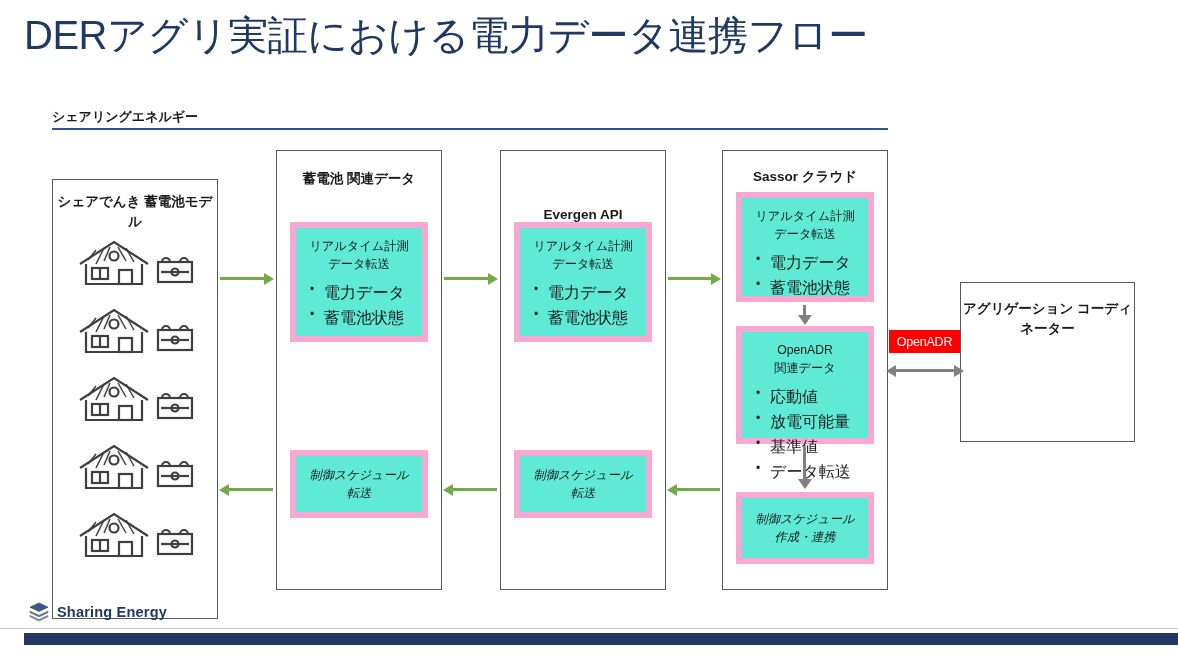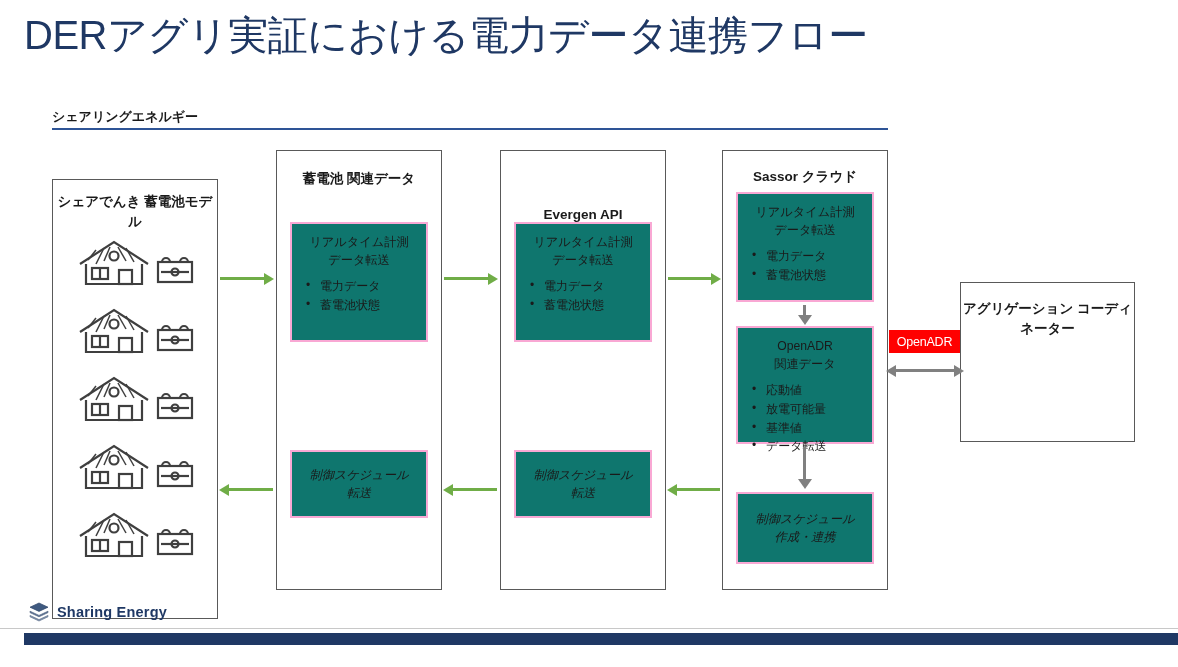--- a/index.html
+++ b/index.html
@@ -62,39 +62,39 @@
 
   #col-share   { left: 52px;  top: 147px; width: 166px; height: 440px; margin-top: 32px; }
   #col-battery { left: 276px; top: 150px; width: 166px; height: 440px; }
   #col-evergen { left: 500px; top: 150px; width: 166px; height: 440px; }
   #col-sassor  { left: 722px; top: 150px; width: 166px; height: 440px; }
   #col-aggr    { left: 960px; top: 282px; width: 175px; height: 160px; }
 
   
   .ibox {
     position: absolute;
-    border: 2px solid #f9a8d4;
-    background: #0f766e;
+    border: 6px solid #f9a8d4;
+    background: #5eead4;
     box-sizing: border-box;
     padding: 10px 8px 8px 8px;
   }
   .ibox-head {
     text-align: center;
     font-size: 12.2px;
     line-height: 1.45;
     color: #1a1a1a;
     white-space: pre-line;
   }
   .ibox ul {
     list-style: none;
     margin: 8px 0 0 0;
     padding: 0 0 0 4px;
   }
   .ibox li {
-    font-size: 12px;
+    font-size: 16px;
     line-height: 1.55;
     color: #1a1a1a;
     position: relative;
     padding-left: 16px;
   }
   .ibox li::before {
     content: "\2022";
     position: absolute;
     left: 2px; top: -1px;
     font-size: 12px;

